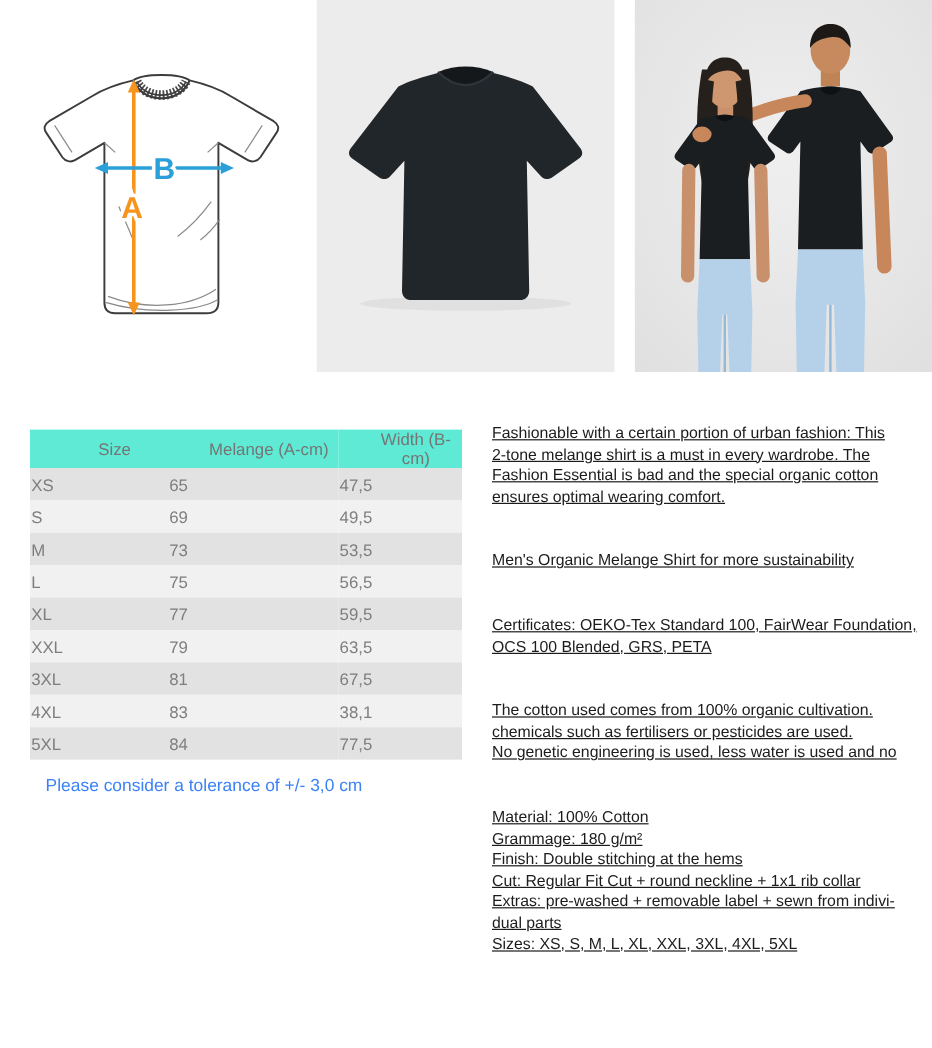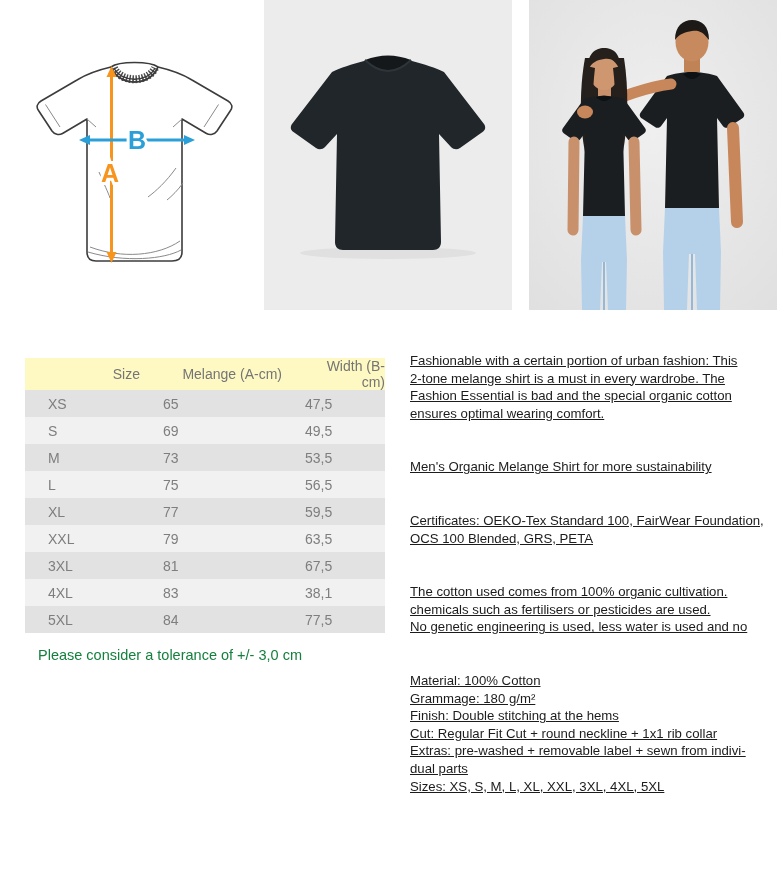--- a/index.html
+++ b/index.html
@@ -22,30 +22,30 @@
   
   .size-table {
     position:absolute; left:25px; top:358px; width:360px;
     border-collapse:collapse; table-layout:fixed;
     font-size:14px; color:#7e7e7e;
   }
   .size-table col.c1 { width:115px; }
   .size-table col.c2 { width:142px; }
   .size-table col.c3 { width:103px; }
   .size-table th {
-    text-align:right; font-weight:400; height:28px; padding-left:26px;
-    background:#fef9c3; color:#757575;
-  }
-  .size-table td { height:27px; padding-left:23px; }
+    text-align:center; font-weight:400; height:28px; padding-left:26px;
+    background:#5eead4; color:#757575;
+  }
+  .size-table td { height:27px; padding-left:1px; }
   .size-table tr.dark td  { background:#e2e2e2; }
   .size-table tr.light td { background:#f1f1f1; }
 
   .tolerance-note {
     position:absolute; left:38px; top:647px;
-    font-size:14.5px; color:#15803d;
+    font-size:14.5px; color:#3b82f6;
   }
 
   
   .description {
     position:absolute; left:410px; top:352px; width:367px;
     font-size:13.2px; line-height:17.6px; color:#1c1c1c;text-decoration:underline;
   }
   .description .para + .para { margin-top:36px; }
   .description .line { white-space:nowrap; }
 </style>

